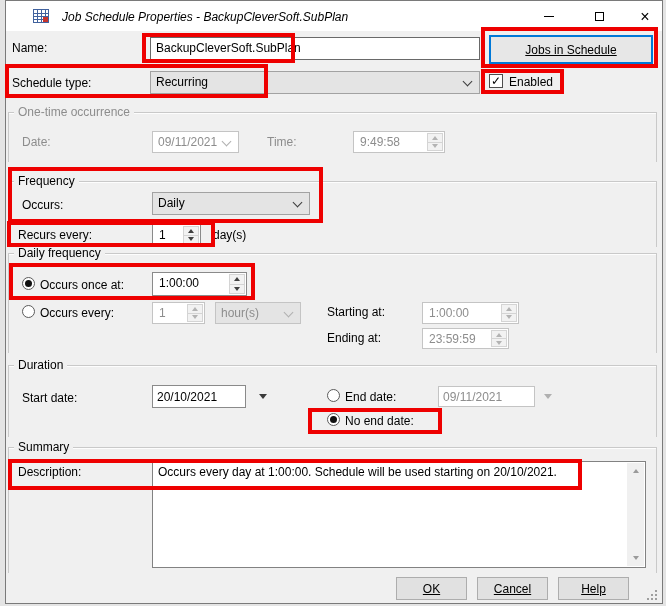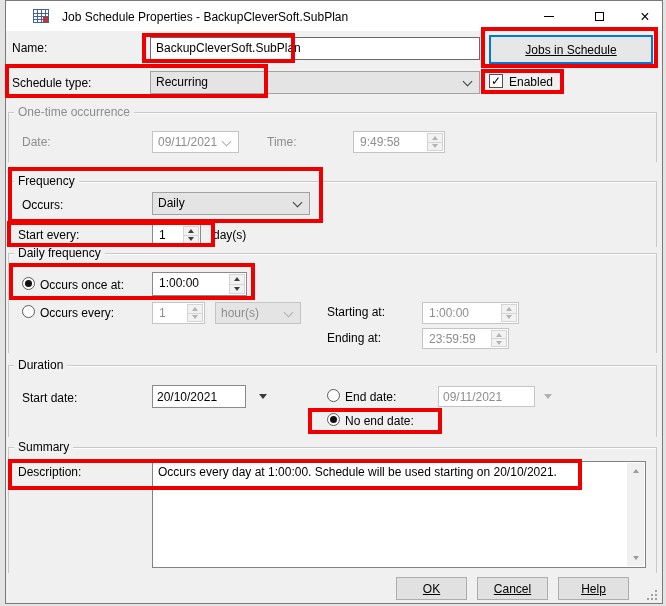--- a/index.html
+++ b/index.html
@@ -2,21 +2,21 @@
 <html style="--ann: #ee0000; --focus: #0078d7;"><head>
 <meta charset="utf-8">
 <style>
   :root { --ann:#ee0000; --focus:#0078d7; }
   html,body { margin:0; padding:0; }
   body { font-family:"Liberation Sans", sans-serif; font-size:12px; color:#000; }
   .stage { position:relative; width:666px; height:606px; background:#e4e4e4; overflow:hidden; }
   .dialog { position:absolute; left:5px; top:0; width:658px; height:604px;
             background:#f0f0f0; border:1px solid #7a7a7a; box-sizing:border-box; }
   .titlebar { position:absolute; left:6px; top:1px; width:656px; height:30px; background:#fff; }
-  .title-text { position:absolute; left:56px; top:9px; white-space:nowrap; }
+  .title-text { position:absolute; left:56px; top:9px; white-space:nowrap;font-style:italic; }
   .winbtn { position:absolute; top:2px; width:40px; height:27px; display:flex; align-items:center; justify-content:center; }
   .min-glyph { width:10px; height:1px; background:#000; }
   .max-glyph { width:9px; height:9px; border:1px solid #000; box-sizing:border-box; }
   .close-glyph { font-size:16px; line-height:16px; color:#000; }
   .lbl { position:absolute; height:14px; line-height:14px; white-space:nowrap; }
   .dis { color:#8d8d8d; }
   .grp { position:absolute; border:1px solid #c9c9c9; border-bottom:none; box-sizing:border-box;
          box-shadow:inset 0 1px 0 #fdfdfd; }
   .grp-lbl { position:absolute; background:#f0f0f0; padding:0 4px; height:14px; line-height:14px; z-index:2; white-space:nowrap; }
   .textbox { position:absolute; background:#fff; border:1px solid #696969; box-sizing:border-box;
@@ -131,21 +131,21 @@
     </span>
   </div>
 
   <div class="grp" style="left:8px;top:181px;width:649px;height:66px"></div>
   <div class="grp-lbl" style="left:14px;top:174px">Frequency</div>
   <div class="lbl" style="left:22px;top:198px">Occurs:</div>
   <div class="combo" style="left:152px;top:192px;width:158px;height:23px">
     <span>Daily</span>
     <span class="chev"></span>
   </div>
-  <div class="lbl" style="left:18px;top:228px">Start every:</div>
+  <div class="lbl" style="left:18px;top:228px">Recurs every:</div>
   <div class="spinfield" style="left:152px;top:224px;width:49px;height:22px">
     <span>1</span>
     <span class="spin">
       <span class="sb">
           <span class="tri-up"></span>
         </span>
       <span class="sb">
           <span class="tri-dn"></span>
         </span>
     </span>

